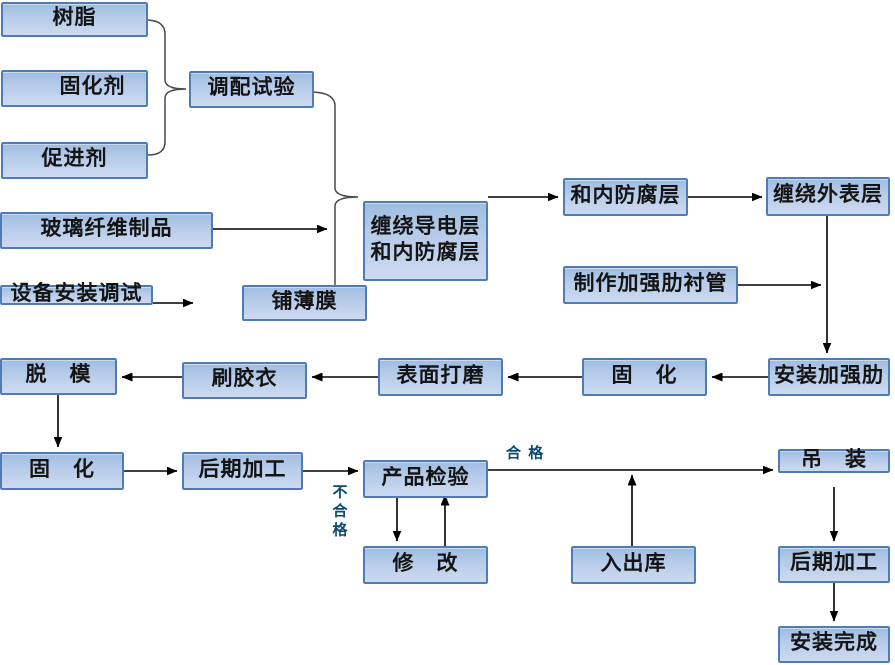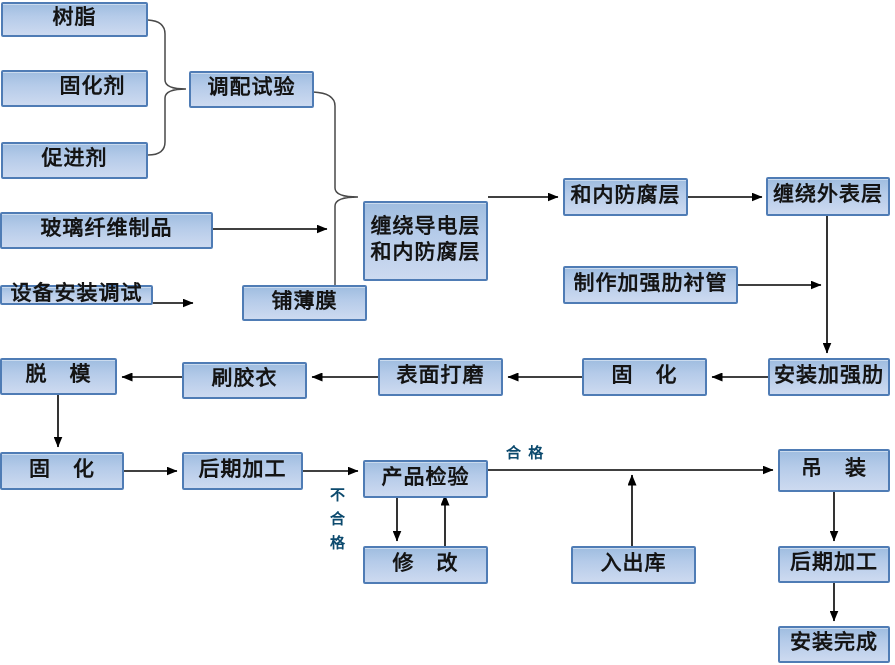--- a/index.html
+++ b/index.html
@@ -22,21 +22,21 @@
     font-size:21px;font-weight:600;color:#141414;
     letter-spacing:1px;text-align:center;
     white-space:pre-line;line-height:1.25;font-family:Liberation Mono, monospace;
   }
   .edge-label{
     position:absolute;
     font-size:15px;font-weight:600;color:#0c4a6e;
     letter-spacing:1px;
   }
   .edge-label.vertical{
-    width:20px;line-height:24px;word-break:break-all;text-align:left;letter-spacing:0;
+    width:20px;line-height:19px;word-break:break-all;text-align:center;letter-spacing:0;
   }
 </style>
 </head>
 <body>
 
 <div class="canvas">
 
   <svg class="connectors" viewBox="0 0 895 665" xmlns="http://www.w3.org/2000/svg">
     <defs>
       <marker id="arr" markerUnits="userSpaceOnUse" markerWidth="12" markerHeight="9" refX="10.5" refY="4.5" orient="auto">
@@ -84,20 +84,20 @@
   <div class="node" style="left:768px;top:358px;width:122px;height:38px;">安装加强肋</div>
   <div class="node" style="left:582px;top:358px;width:125px;height:38px;">固　化</div>
   <div class="node" style="left:378px;top:358px;width:125px;height:38px;">表面打磨</div>
   <div class="node" style="left:182px;top:362px;width:125px;height:37px;">刷胶衣</div>
   <div class="node" style="left:0px;top:358px;width:117px;height:37px;">脱　模</div>
   <div class="node" style="left:0px;top:452px;width:124px;height:38px;">固　化</div>
   <div class="node" style="left:182px;top:452px;width:121px;height:38px;">后期加工</div>
   <div class="node" style="left:363px;top:452px;width:125px;height:38px;margin-top:8px;">产品检验</div>
   <div class="node" style="left:363px;top:546px;width:125px;height:38px;">修　改</div>
   <div class="node" style="left:571px;top:546px;width:125px;height:38px;">入出库</div>
-  <div class="node" style="left:778px;top:449px;width:112px;height:43px;">吊　装</div>
+  <div class="node" style="left:778px;top:449px;width:112px;height:24px;">吊　装</div>
   <div class="node" style="left:778px;top:546px;width:112px;height:37px;">后期加工</div>
   <div class="node" style="left:778px;top:626px;width:112px;height:37px;">安装完成</div>
 
   <div class="edge-label" style="left:506px;top:441px;">合  格</div>
   <div class="edge-label vertical" style="left:330px;top:483px;">不合格</div>
 
 </div>
 
 </body></html>

